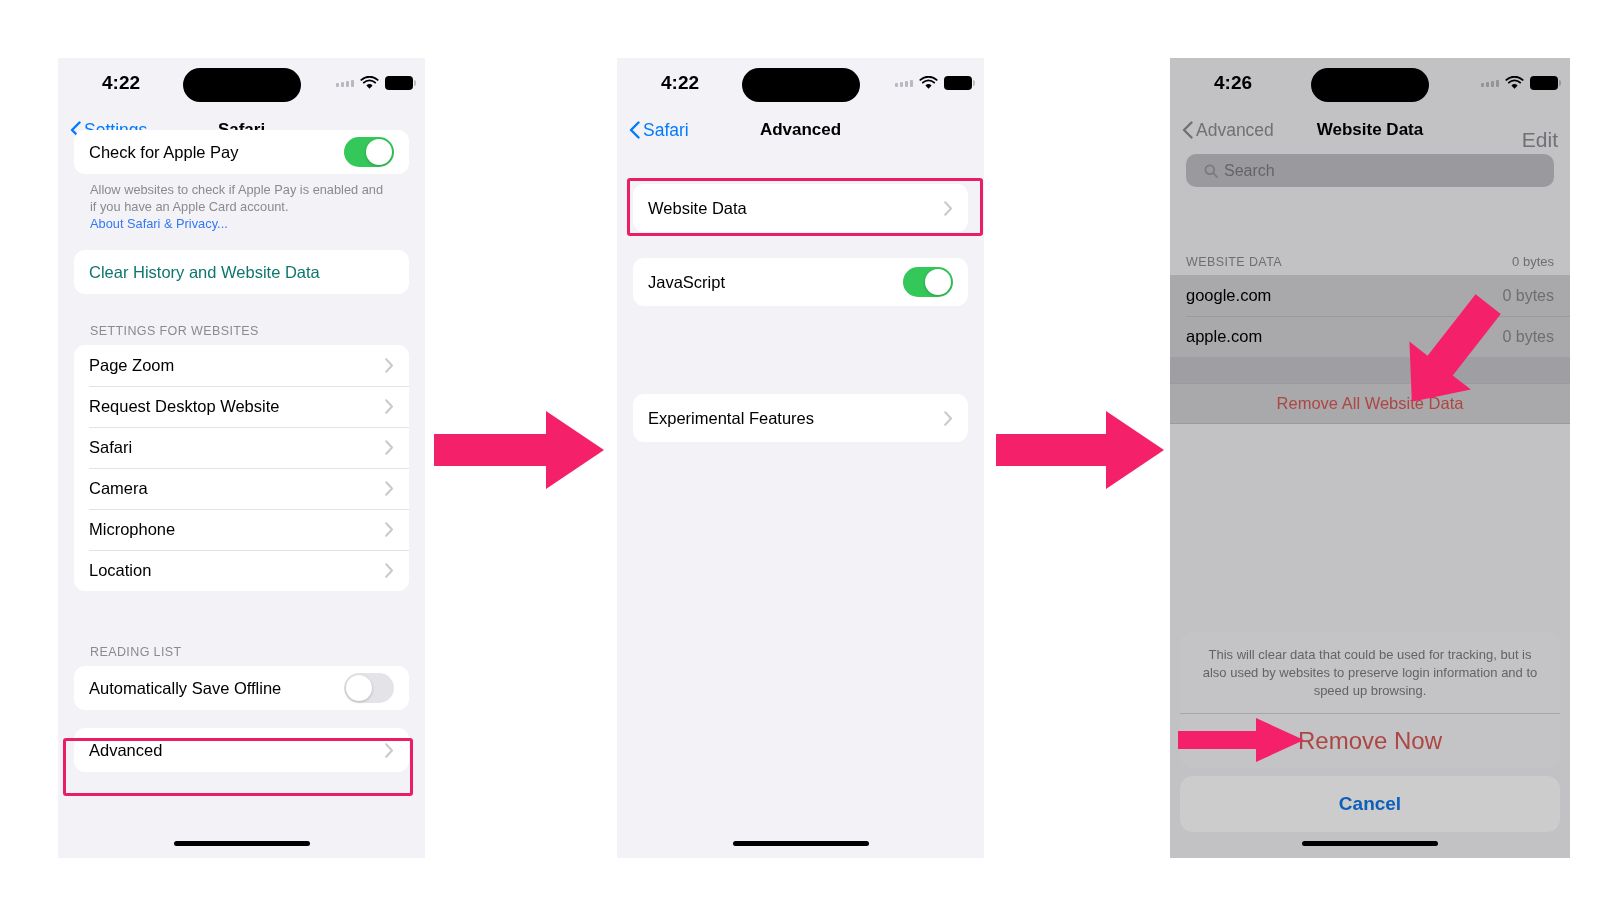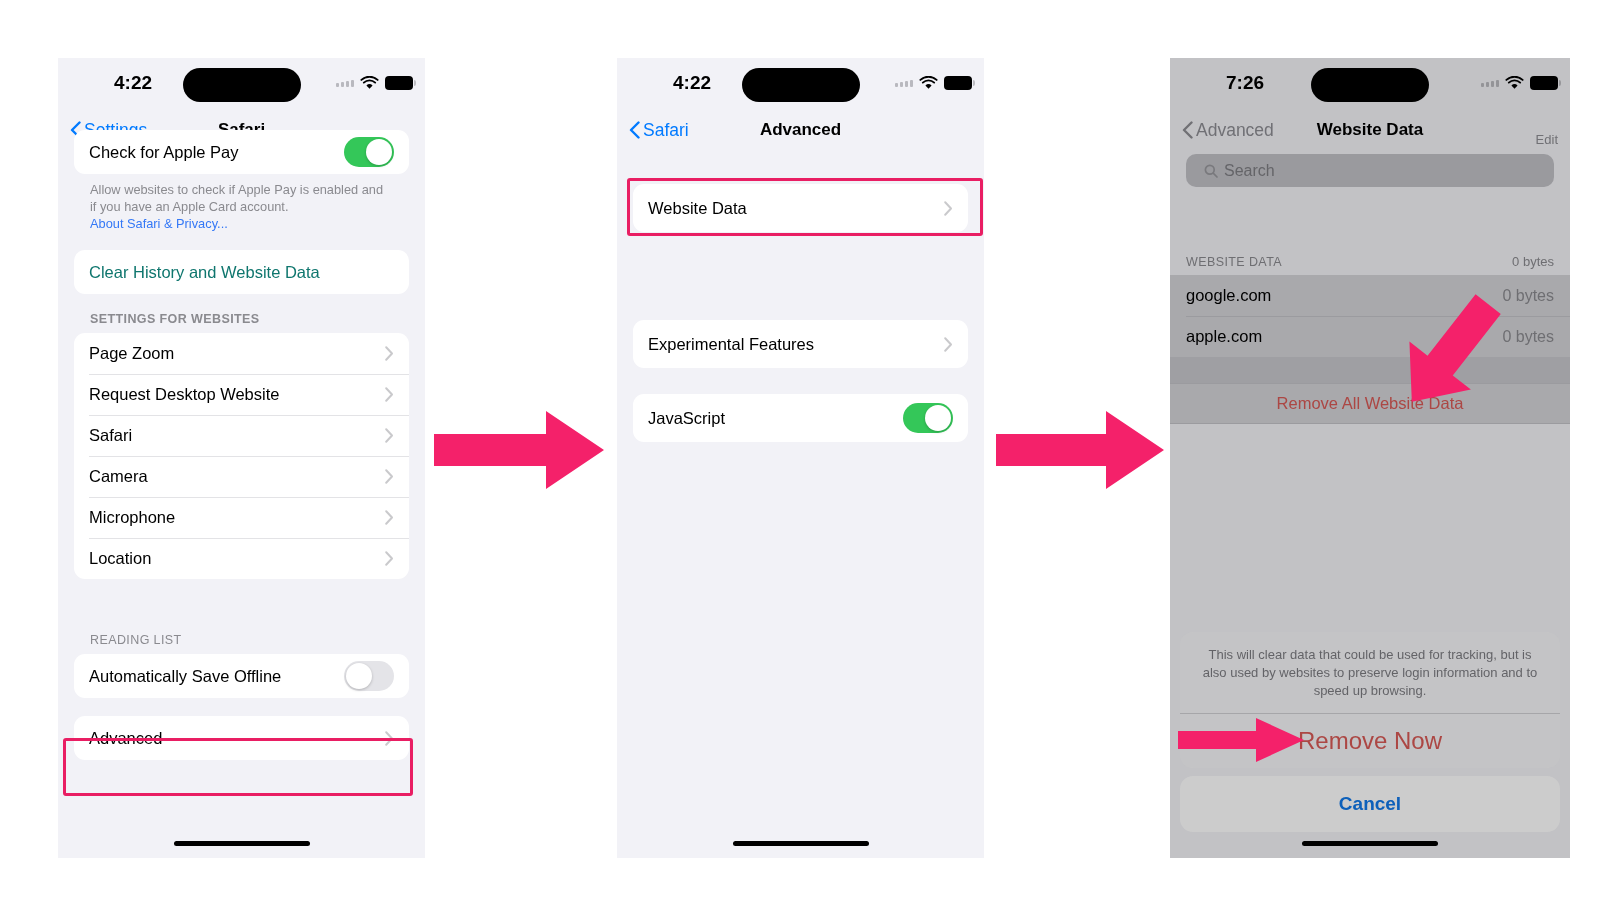--- a/index.html
+++ b/index.html
@@ -22,21 +22,21 @@
   .phone.p3 { left: 1170px;top: 58px; width: 400px; height: 800px; }
 
   
   .statusbar {
     position: relative;
     height: 50px;
     display: flex;
     align-items: center;
   }
   .sb-time {
-    position: absolute; left: 16px; width: 118px;
+    position: absolute; left: 4px; width: 118px;
     text-align: center;
     font-size: 19px; font-weight: bold; color: #000;
     letter-spacing: 0px;
   }
   .dyn-island {
     position: absolute; left: 50%; transform: translateX(-50%);
     top: 10px;
     width: 118px; height: 34px;
     background: #000; border-radius: 19px;
   }
@@ -72,21 +72,21 @@
     color: #007aff; font-size: 17.5px;
   }
   .nav-back .chev { width: 11px; height: 18px; }
   .nav-title {
     position: absolute; left: 0; right: 0;
     text-align: center;
     font-size: 17px; font-weight: bold; color: #000;
     pointer-events: none;
   }
   .nav-right {
-    margin-left: auto; color: #007aff; font-size: 13px; margin-top: 19px;
+    margin-left: auto; color: #007aff; font-size: 21px; margin-top: 19px;
   }
   .navbar.dim .nav-back, .navbar.dim .nav-right { color: #8c8c93; }
 
   
   .content { position: relative; padding: 0 16px; }
   .group {
     background: #ffffff;
     border-radius: 11px;
     overflow: hidden;
   }
@@ -279,21 +279,21 @@
         <span>Allow websites to check if Apple Pay is enabled and if you have an Apple Card account.</span>
         <span class="footlink">About Safari &amp; Privacy...</span>
       </div>
 
       <div class="group" style="margin-top:18px;">
         <div class="row placeholder" style="min-height:44px;">
           <span class="lbl">Clear History and Website Data</span>
         </div>
       </div>
 
-      <div class="grp-hdr" style="margin-top:18px;font-weight:bold;">SETTINGS FOR WEBSITES</div>
+      <div class="grp-hdr" style="margin-top:30px;">SETTINGS FOR WEBSITES</div>
       <div class="group">
         <div class="row">
           <span class="lbl">Page Zoom</span>
           <svg class="chev-r" viewBox="0 0 9 15">
               <path d="M1.2 1.2 7 7.5l-5.8 6.3" stroke="#8a8a8f" stroke-width="2" fill="none" stroke-linecap="round" stroke-linejoin="round"></path>
             </svg>
         </div>
         <div class="row">
           <span class="lbl">Request Desktop Website</span>
           <svg class="chev-r" viewBox="0 0 9 15">
@@ -386,47 +386,47 @@
     <div class="content">
       <div class="group" style="margin-top:32px;">
         <div class="row" style="min-height:48px;">
           <span class="lbl">Website Data</span>
           <svg class="chev-r" viewBox="0 0 9 15">
               <path d="M1.2 1.2 7 7.5l-5.8 6.3" stroke="#8a8a8f" stroke-width="2" fill="none" stroke-linecap="round" stroke-linejoin="round"></path>
             </svg>
         </div>
       </div>
 
-      <div class="group" style="margin-top:88px;">
-        <div class="row" style="min-height:48px;">
-          <span class="lbl">Experimental Features</span>
-          <svg class="chev-r" viewBox="0 0 9 15">
-              <path d="M1.2 1.2 7 7.5l-5.8 6.3" stroke="#8a8a8f" stroke-width="2" fill="none" stroke-linecap="round" stroke-linejoin="round"></path>
-            </svg>
-        </div>
-      </div>
-
       <div class="group" style="margin-top:26px;">
         <div class="row" style="min-height:48px;">
           <span class="lbl">JavaScript</span>
           <span class="toggle on">
               <span class="knob"></span>
             </span>
         </div>
       </div>
+
+      <div class="group" style="margin-top:88px;">
+        <div class="row" style="min-height:48px;">
+          <span class="lbl">Experimental Features</span>
+          <svg class="chev-r" viewBox="0 0 9 15">
+              <path d="M1.2 1.2 7 7.5l-5.8 6.3" stroke="#8a8a8f" stroke-width="2" fill="none" stroke-linecap="round" stroke-linejoin="round"></path>
+            </svg>
+        </div>
+      </div>
     </div>
 
     <div class="home-ind"></div>
   </div>
   <div class="hl-box" style="left:627px; top:178px; width:356px; height:58px;"></div>
 
   <div class="phone p3 dimmed">
 
     <div class="statusbar">
-      <div class="sb-time">7:26</div>
+      <div class="sb-time">4:26</div>
       <div class="dyn-island"></div>
       <div class="sb-right">
         <span class="sig-dots">
             <i></i>
             <i></i>
             <i></i>
             <i></i>
           </span>
         <svg class="wifi-ic" viewBox="0 0 20 15">
           <path d="M10 13.6 6.7 10.1a4.8 4.8 0 0 1 6.6 0z" fill="#000"></path>

